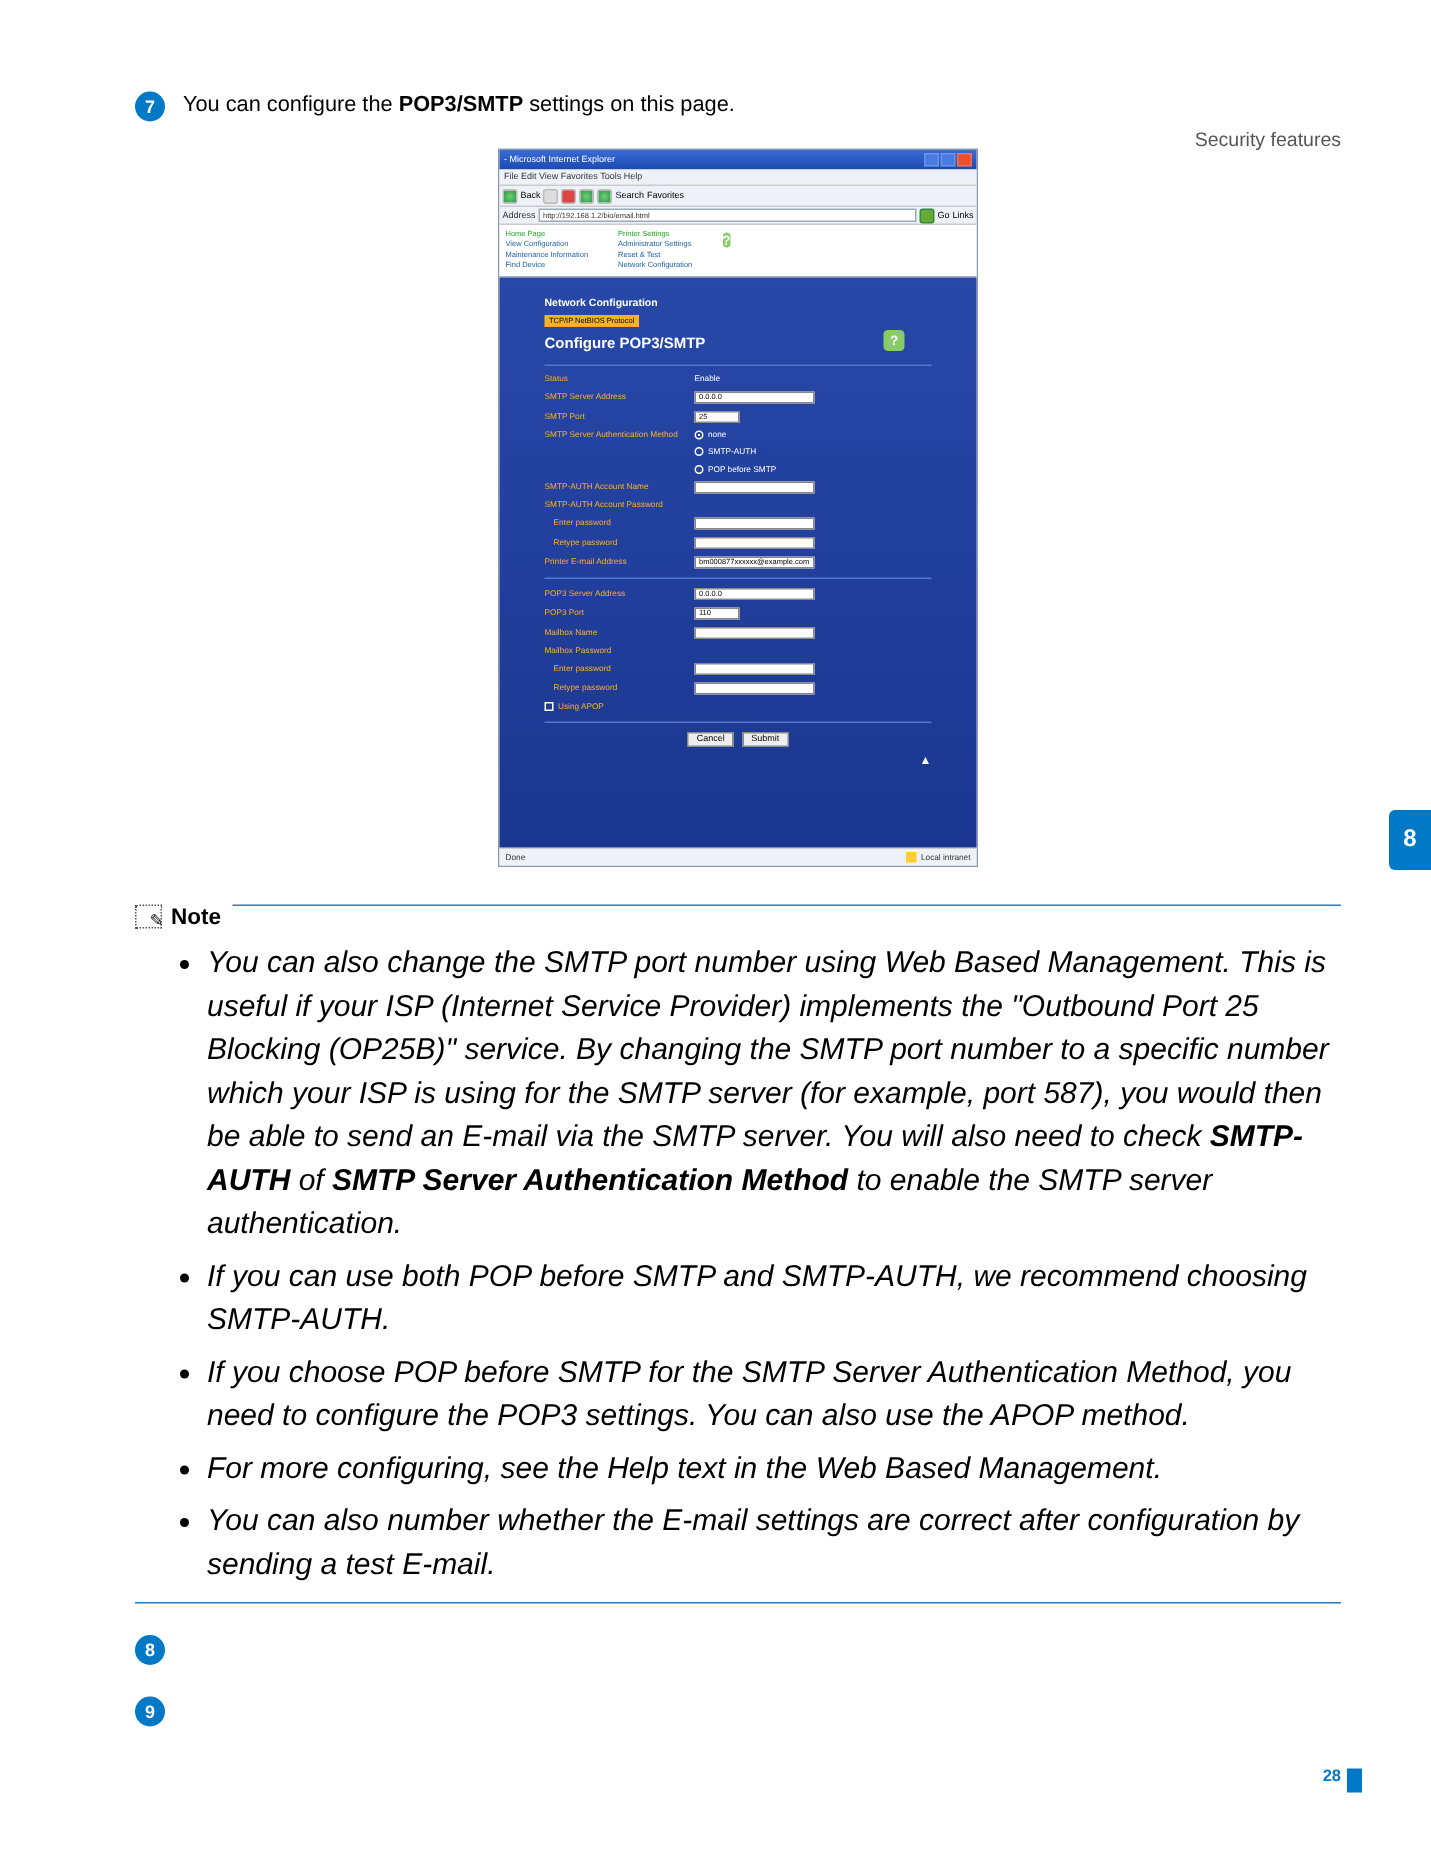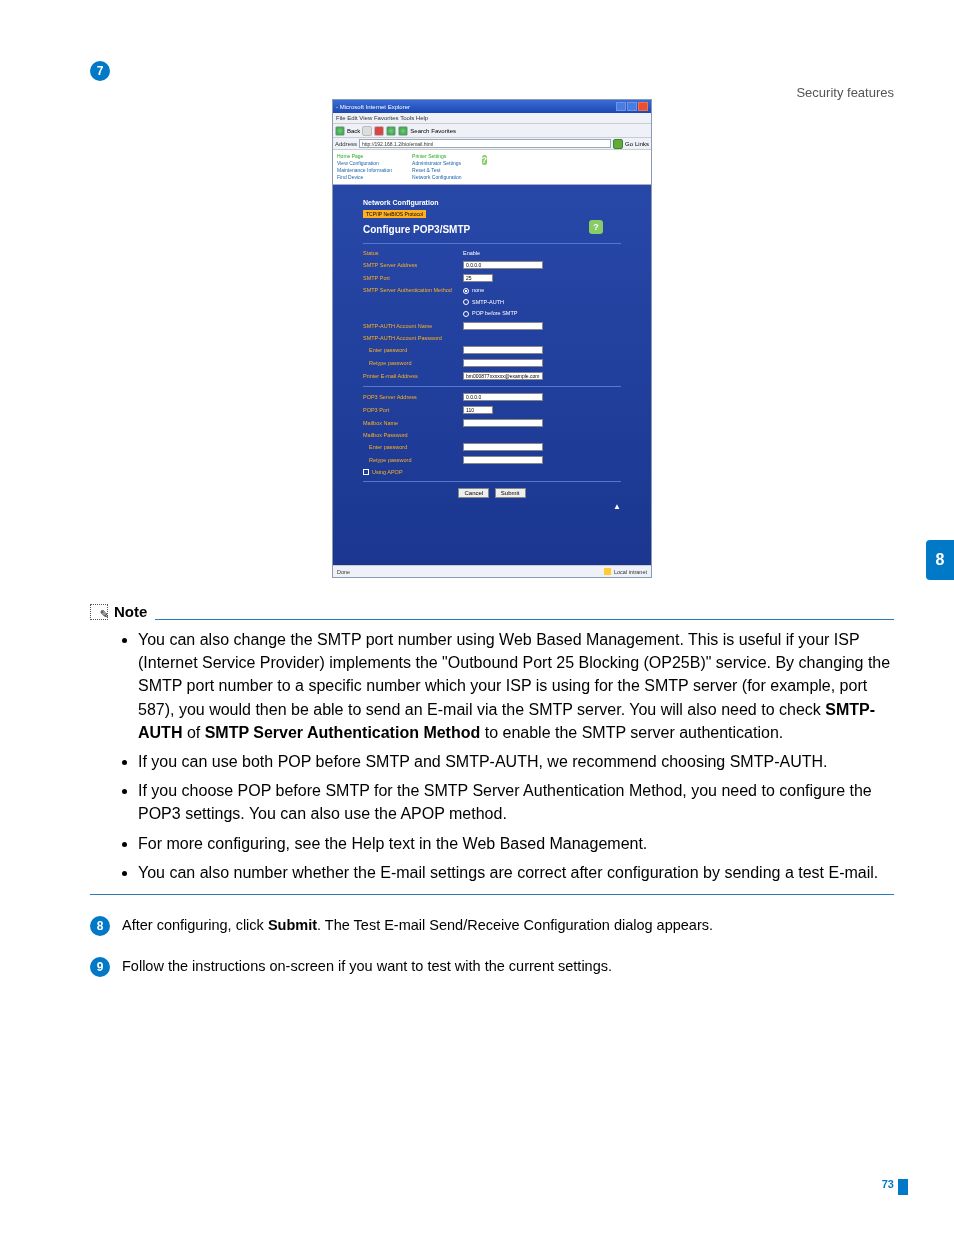--- a/index.html
+++ b/index.html
@@ -51,44 +51,47 @@
   .radio.ck { background: radial-gradient(#fff 30%, transparent 35%); }
   .cb { width: 6px; height: 6px; border: 1px solid #fff; display: inline-block; margin-right: 3px; vertical-align: middle; }
   .btn-row { text-align: center; margin-top: 8px; }
   .sbtn { font-size: 6px; padding: 1px 5px; background: #eee; border: 1px solid #888; color: #000; margin: 0 2px; }
   .tri-up { text-align: right; color: #fff; margin-top: 6px; font-size: 8px; }
   .ie-status { height: 12px; background: #eef1f8; border-top: 1px solid #ccc; display: flex; align-items: center; padding: 0 4px; font-size: 5.5px; color: #333; }
   .ie-status .sp { flex: 1; }
   .lock { width: 7px; height: 7px; background: #fc3; margin-right: 3px; }
 
   
-  .note-head { display: flex; align-items: flex-end; margin-top: 16px; }
+  .note-head { display: flex; align-items: flex-start; margin-top: 16px; }
   .note-icon { width: 18px; height: 16px; border: 1px dotted #555; margin-right: 6px; position: relative; }
   .note-icon::after { content: "✎"; position: absolute; right: -2px; bottom: -2px; font-size: 11px; }
   .note-label { font-weight: bold; font-size: 15px; margin-right: 8px; }
   .note-line { flex: 1; height: 1px; background: #2b7ab8; }
-  .note-body { padding: 8px 0 0 30px; font-size: 16px; line-height: 1.45; }
+  .note-body { padding: 8px 0 0 30px; font-size: 20px; line-height: 1.45; font-style: italic; }
   .note-body ul { list-style: disc; padding-left: 18px; margin: 0; }
   .note-body li { margin-bottom: 6px; }
   .note-end { height: 1px; background: #2b7ab8; margin-top: 10px; }
 
   .page-num { position: absolute; right: 60px; bottom: 45px; font-size: 11px; font-weight: bold; color: #0279c6; }
   .pn-bar { position: absolute; right: 46px; bottom: 40px; width: 10px; height: 16px; background: #0279c6; }
 </style>
 </head>
 <body>
 
 <div class="page">
   <div class="header-right">Security features</div>
   <div class="side-tab">8</div>
 
   <div class="content">
 
     <div class="step">
       <div class="num-circle">7</div>
+      <div class="step-text">
+        <span>You can configure the </span><b>POP3/SMTP</b><span> settings on this page.</span>
+      </div>
     </div>
 
     <div class="screenshot-wrap">
       <div class="ie-window">
         <div class="ie-title">
           <span> - Microsoft Internet Explorer</span>
           <span class="spacer"></span>
           <span class="winbtn bl"></span>
           <span class="winbtn bl"></span>
           <span class="winbtn cl"></span>
@@ -237,26 +240,22 @@
         <li>If you can use both POP before SMTP and SMTP-AUTH, we recommend choosing SMTP-AUTH.</li>
         <li>If you choose POP before SMTP for the SMTP Server Authentication Method, you need to configure the POP3 settings. You can also use the APOP method.</li>
         <li>For more configuring, see the Help text in the Web Based Management.</li>
         <li>You can also number whether the E-mail settings are correct after configuration by sending a test E-mail.</li>
       </ul>
     </div>
     <div class="note-end"></div>
 
     <div class="step">
       <div class="num-circle">8</div>
-      <div class="step-text">
-        <span>After configuring, click </span><b>Submit</b><span>. The Test E-mail Send/Receive Configuration dialog appears.</span>
-      </div>
     </div>
 
     <div class="step">
       <div class="num-circle">9</div>
-      <div class="step-text">Follow the instructions on-screen if you want to test with the current settings.</div>
     </div>
   </div>
 
-  <div class="page-num">73</div>
+  <div class="page-num">28</div>
   <div class="pn-bar"></div>
 </div>
 
 </body></html>

